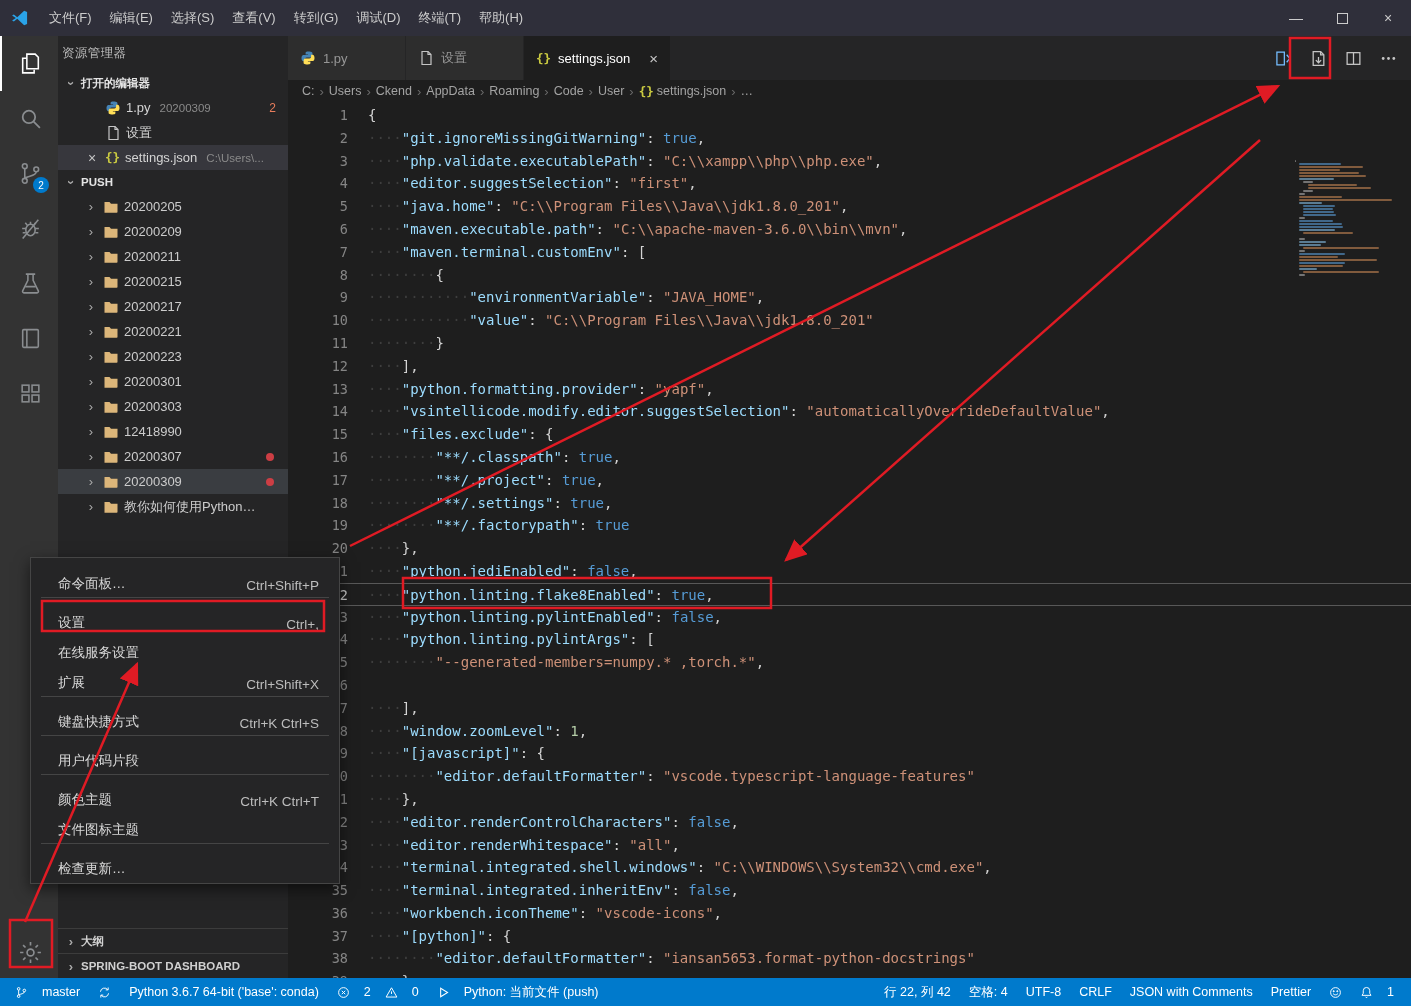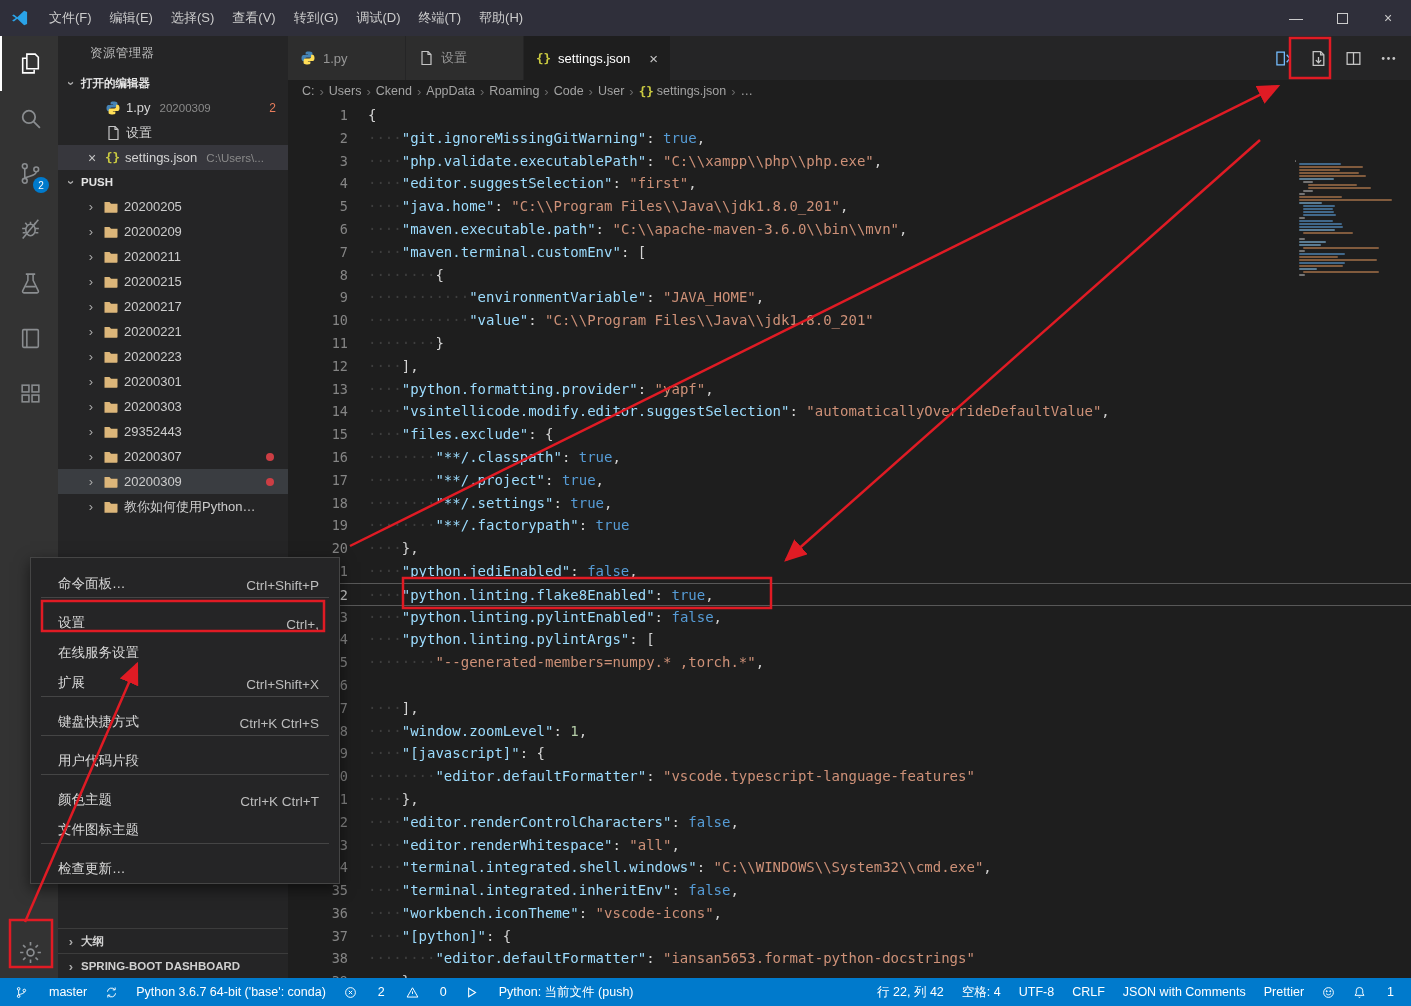--- a/index.html
+++ b/index.html
@@ -19,21 +19,21 @@
 
 
 .activitybar{position:absolute;top:36px;left:0;width:58px;bottom:28px;background:#333333;display:flex;flex-direction:column;z-index:20}
 .ab-item{height:55px;display:flex;align-items:center;justify-content:center;color:#8a8d90;position:relative;border-left:2px solid transparent}
 .ab-item.active{color:#ffffff;border-left:2px solid #ffffff}
 .ab-badge{position:absolute;right:9px;bottom:8px;background:#007acc;color:#fff;font-size:10px;width:16px;height:16px;border-radius:50%;display:flex;align-items:center;justify-content:center}
 .ab-bottom{margin-top:auto}
 
 
 .sidebar{position:absolute;top:36px;left:58px;width:230px;bottom:28px;background:#252526;color:#cccccc;overflow:hidden;z-index:10}
-.sb-title{height:35px;line-height:35px;padding-left:32px;font-size:12.5px;color:#bbbbbb;letter-spacing:.4px}
+.sb-title{height:35px;line-height:35px;padding-left:4px;font-size:12.5px;color:#bbbbbb;letter-spacing:.4px}
 .sec-head{height:24px;display:flex;align-items:center;font-size:11.5px;font-weight:bold;color:#e4e4e4;padding-left:6px;gap:3px}
 .chev{color:#aaaaaa;font-size:13px;width:14px;display:inline-flex;justify-content:center;flex:none}
 .chev.rot{transform:rotate(90deg)}
 .oe-row{height:25px;display:flex;align-items:center;font-size:13px;padding-left:26px;gap:5px;white-space:nowrap}
 .oe-row.sel{background:#37373d}
 .oe-slot{width:16px;flex:none;color:#c5c5c5;font-size:14px;text-align:center}
 .oe-label{color:#d4d4d4}
 .oe-detail{color:#8a8a8a;font-size:11.5px;margin-left:4px;overflow:hidden;text-overflow:ellipsis;max-width:78px}
 .oe-badge{margin-left:auto;margin-right:12px;color:#e87d5c;font-size:12px}
 .folder-row{height:25px;display:flex;align-items:center;font-size:13px;padding-left:26px;gap:5px;white-space:nowrap}
@@ -72,21 +72,21 @@
 
 .ctx{position:absolute;left:30px;top:557px;width:310px;background:#252526;border:1px solid #454545;box-shadow:0 5px 14px rgba(0,0,0,.55);z-index:40;padding:5px 0;color:#d8d8d8;font-size:13.5px}
 .cm-item{height:30px;display:flex;align-items:flex-end;padding:0 20px 0 27px}
 .cm-key{margin-left:auto;color:#bdbdbd}
 .cm-sep{height:1px;background:#454545;margin:4px 10px}
 
 
 .statusbar{position:absolute;left:0;bottom:0;width:100%;height:28px;background:#007acc;display:flex;align-items:center;color:#ffffff;font-size:12.5px;z-index:30}
 .sb-left{display:flex;height:100%;align-items:center;padding-left:6px}
 .sb-right{margin-left:auto;display:flex;height:100%;align-items:center;padding-right:8px}
-.sb-item{display:flex;align-items:center;gap:21px;padding:0 9px;height:100%;white-space:nowrap}
+.sb-item{display:flex;align-items:center;gap:14px;padding:0 9px;height:100%;white-space:nowrap}
 
 
 .icn{display:inline-flex;align-items:center;justify-content:center}
 .icn svg{display:block}
 .icn-24 svg{width:25px;height:25px}
 .icn-16 svg{width:16px;height:16px}
 .ta-btn .icn svg{width:17px;height:17px}
 .sb-icn svg{width:13px;height:13px}
 .json-braces{color:#cbcb41;font-weight:bold;font-family:"DejaVu Sans Mono",monospace;font-size:12.5px}
 
@@ -320,21 +320,21 @@
         </span>
         <span>20200303</span>
       </div>
       <div class="folder-row">
         <span class="chev">›</span>
         <span class="icn icn-16">
           <svg viewBox="0 0 16 16">
             <path d="M1.5 3h5L8 4.8h6.5V13a.8.8 0 0 1-.8.8H1.5z" fill="#dcb67a"></path>
           </svg>
         </span>
-        <span>29352443</span>
+        <span>12418990</span>
       </div>
       <div class="folder-row">
         <span class="chev">›</span>
         <span class="icn icn-16">
           <svg viewBox="0 0 16 16">
             <path d="M1.5 3h5L8 4.8h6.5V13a.8.8 0 0 1-.8.8H1.5z" fill="#dcb67a"></path>
           </svg>
         </span>
         <span>20200307</span>
         <span class="dot"></span>

